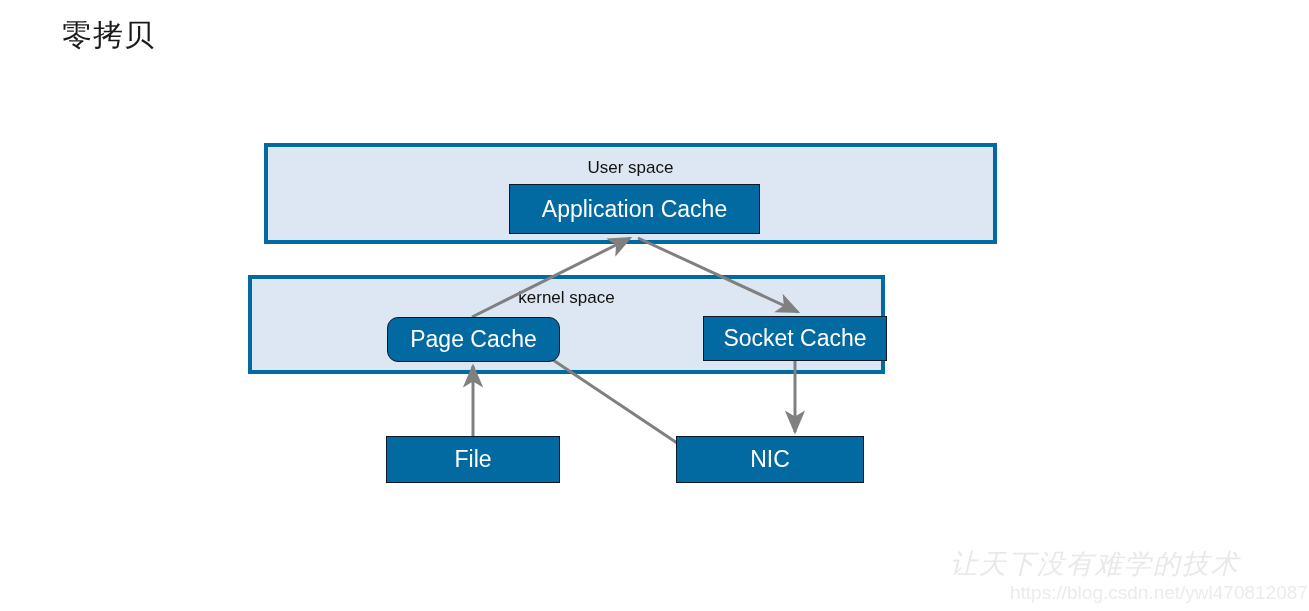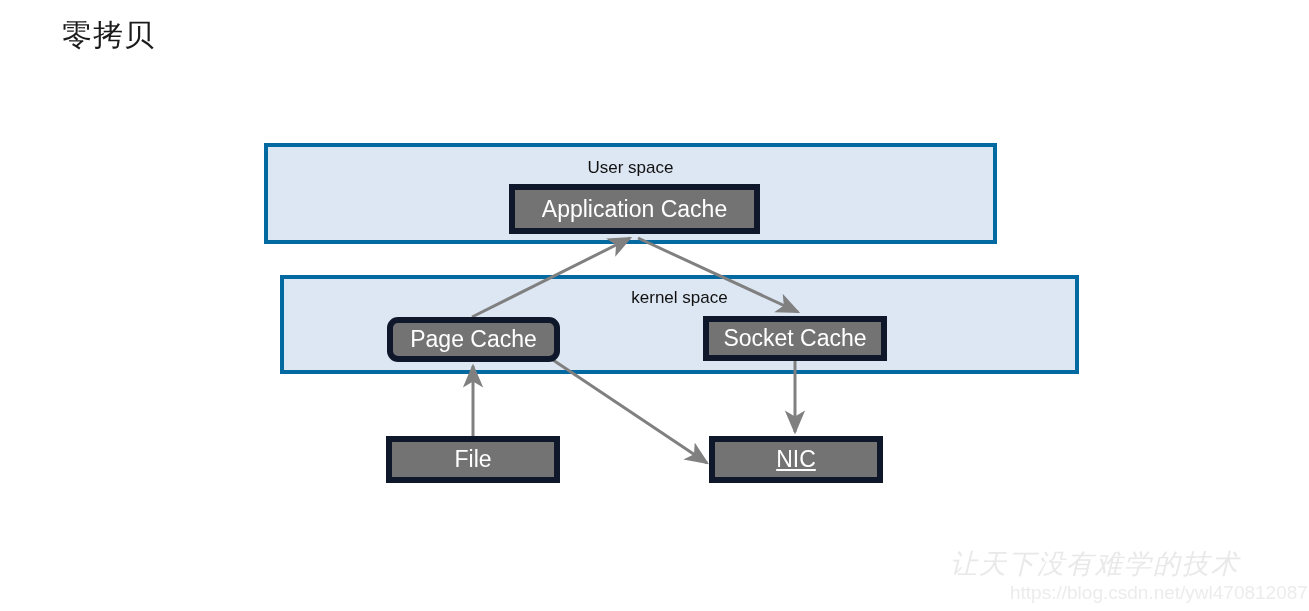--- a/index.html
+++ b/index.html
@@ -30,51 +30,51 @@
     letter-spacing: 1px;
     white-space: nowrap;
   }
   .space-container {
     position: absolute;
     box-sizing: border-box;
     background: #dde7f3;
     border: 4px solid #0369a1;
   }
   #user-space-container { left: 264px; top: 143px; width: 733px; height: 101px; }
-  #kernel-space-container { left: 280px; top: 275px; width: 799px; height: 99px; }
+  #kernel-space-container { left: 248px; top: 275px; width: 637px; height: 99px; }
   .space-label {
     position: absolute;
     width: 100%;
     text-align: center;
     font-size: 17px;
     color: #111111;
     font-family: "Liberation Sans", sans-serif;
     white-space: nowrap;
   }
   #user-space-label { top: 11px; }
   #kernel-space-label { top: 9px; }
   .node-box {
     position: absolute;
     box-sizing: border-box;
-    background: #737373;
-    border: 6px solid #0f172a;
+    background: #0369a1;
+    border: 1px solid #0f172a;
     display: flex;
     align-items: center;
     justify-content: center;
     color: #ffffff;
     font-size: 23px;
     font-family: "Liberation Sans", sans-serif;
     white-space: nowrap;
     z-index: 3;
   }
   #node-application-cache { left: 509px; top: 184px; width: 251px; height: 50px; }
   #node-page-cache       { left: 387px; top: 317px; width: 173px; height: 45px; border-radius: 11px; }
   #node-socket-cache     { left: 703px; top: 316px; width: 184px; height: 45px; }
   #node-file             { left: 386px; top: 436px; width: 174px; height: 47px; }
-  #node-nic              { left: 709px; top: 436px; width: 174px; height: 47px; text-decoration: underline; }
+  #node-nic              { left: 676px; top: 436px; width: 188px; height: 47px; }
   #arrow-layer {
     position: absolute;
     left: 0; top: 0;
     width: 1309px;
     height: 611px;
     z-index: 2;
   }
   #watermark {
     position: absolute;
     left: 950px;

